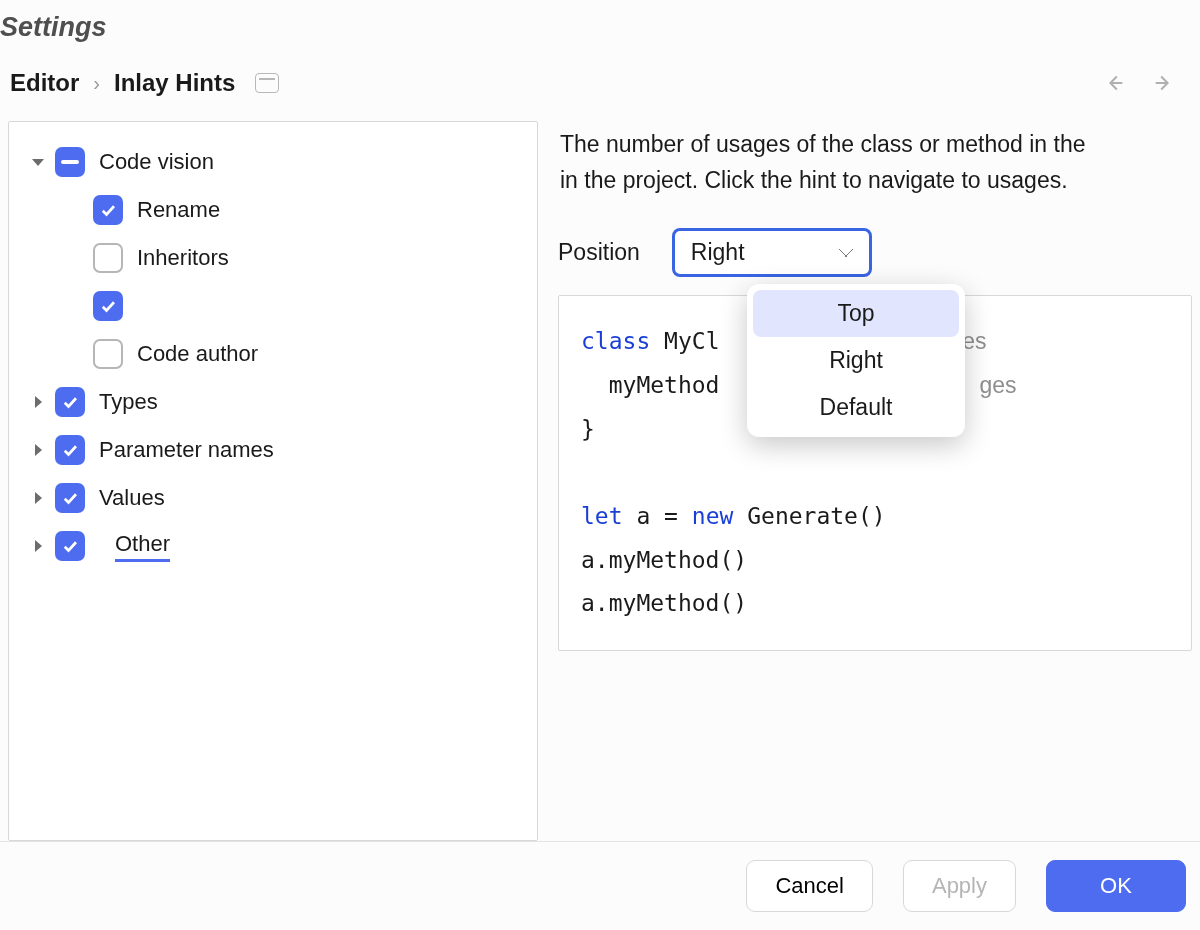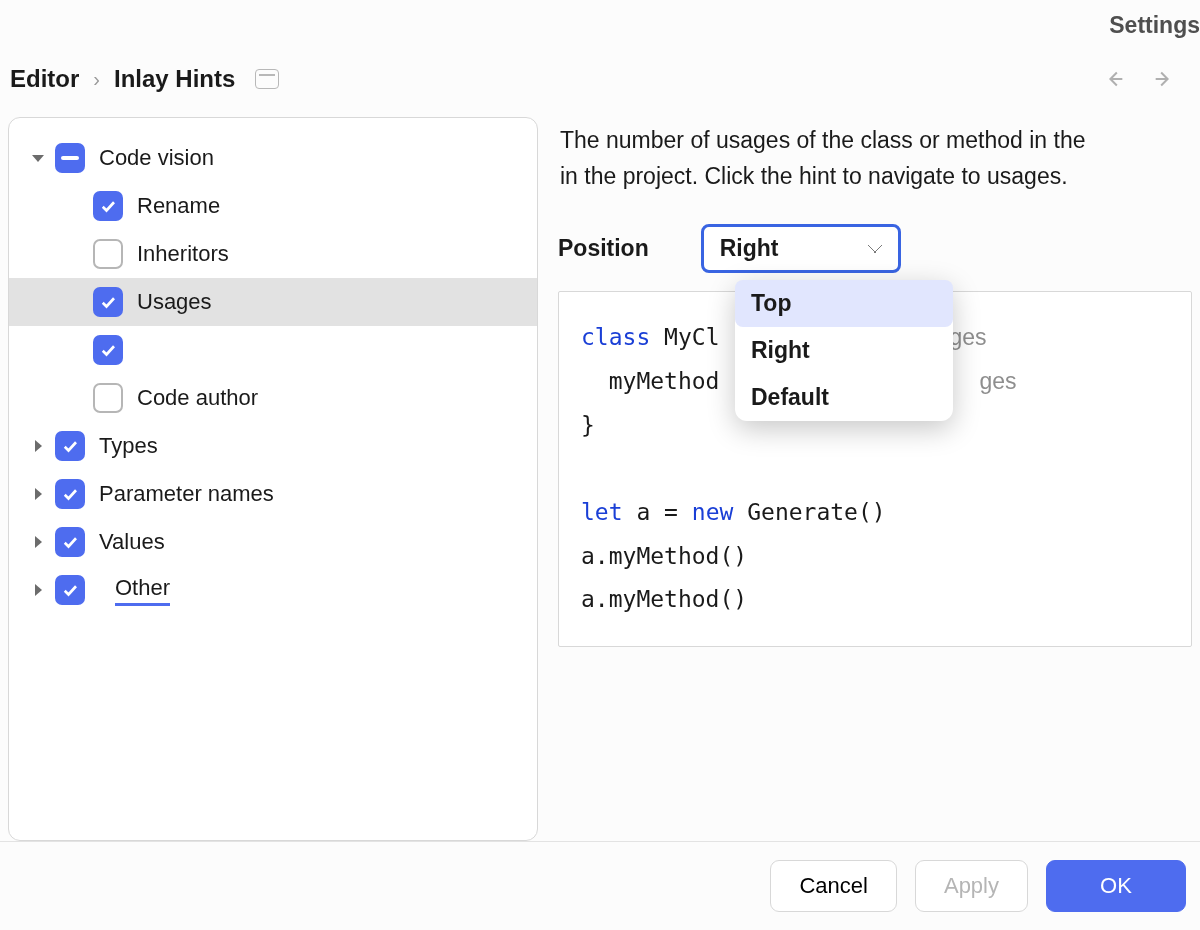--- a/index.html
+++ b/index.html
@@ -25,25 +25,26 @@
   }
   .frame {
     width: 1200px;
     height: 930px;
     display: flex;
     flex-direction: column;
   }
 
   
   .title-row {
-    text-align: right;
+    text-align: left;
     font-weight: 700;
-    font-size: 23px;
+    font-size: 27px;
     color: #4f4f4f;
     padding: 12px 0 8px;
+    font-style: italic;
   }
 
   
   .header-row {
     display: flex;
     align-items: center;
     padding: 18px 14px 24px 10px;
     justify-content: flex-end;
   }
   .breadcrumb {
@@ -86,21 +87,21 @@
   
   .main {
     display: flex;
     flex: 1;
     padding: 0 8px 0 8px;
     overflow: hidden;
   }
   .tree-panel {
     width: 530px;
     border: 1px solid var(--border);
-    border-radius: 12px;
+    border-radius: 2px;
     background: #fff;
     padding-top: 16px;
     padding-bottom: 24px;
     overflow: hidden;
   }
   .detail-panel {
     flex: 1;
     padding-left: 20px;
     overflow: hidden;
     position: relative;
@@ -171,24 +172,23 @@
 
   
   .desc {
     font-size: 23px;
     line-height: 1.55;
     margin: 6px 0 30px 2px;
     overflow: hidden;
     white-space: nowrap;
   }
   .pos-row {
-    display: flex; align-items: center; gap: 52px;
+    display: flex; align-items: center; gap: 32px;
     margin-bottom: 18px;
     position: relative;
-    font-weight: bold;
   }
   .pos-label { font-size: 23px; }
   .select-box {
     border: 3px solid var(--dropdown-border);
     border-radius: 8px;
     padding: 8px 48px 8px 16px;
     font-size: 23px;
     background: #fff;
     position: relative;
     min-width: 200px;
@@ -201,27 +201,29 @@
     margin-top: -4px;
     background: linear-gradient(45deg, transparent 45%, #7a7a7a 45%, #7a7a7a 55%, transparent 55%),
                 linear-gradient(-45deg, transparent 45%, #7a7a7a 45%, #7a7a7a 55%, transparent 55%);
     background-size: 8px 8px;
     background-position: left center, right center;
     background-repeat: no-repeat;
   }
 
   .dropdown-pop {
     position: absolute;
-    left: 177px;
+    left: 189px;
     top: 56px;
     min-width: 218px;
     background: #fff;
     border-radius: 12px;
     box-shadow: 0 8px 28px rgba(0,0,0,0.22);
+    padding: 6px;
     z-index: 5;
+    text-align: center;
   }
   .dd-item {
     padding: 10px 16px;
     font-size: 23px;
     border-radius: 8px;
   }
   .dd-item.active { background: var(--accent-light); }
 
   
   .code-box {
@@ -242,21 +244,21 @@
     padding-left: 30px;
     font-family: -apple-system, BlinkMacSystemFont, sans-serif;
   }
 
   
   .footer {
     border-top: 1px solid #e3e3e3;
     padding: 18px 14px;
     display: flex;
     justify-content: flex-end;
-    gap: 18px;
+    gap: 30px;
   }
   .btn {
     font-size: 22px;
     padding: 12px 28px;
     border-radius: 9px;
     border: 1px solid var(--border);
     background: #fff;
     cursor: pointer;
   }
   .btn.muted { color: #b5b5b5; }
@@ -311,29 +313,20 @@
               <path d="M5 13l5 5L20 7"></path>
             </svg>
           </span>
         <span>Rename</span>
       </div>
       <div class="tree-row indent-1 indent1">
         <span class="chev-cell"></span>
         <span class="checkbox cb-unchecked"></span>
         <span>Inheritors</span>
       </div>
-      <div class="tree-row indent-1 indent1 selected">
-        <span class="chev-cell"></span>
-        <span class="checkbox cb-checked">
-            <svg viewBox="0 0 24 24" width="18" height="18">
-              <path d="M5 13l5 5L20 7"></path>
-            </svg>
-          </span>
-        <span>Usages</span>
-      </div>
       <div class="tree-row indent-1 indent1">
         <span class="chev-cell"></span>
         <span class="checkbox cb-checked">
             <svg viewBox="0 0 24 24" width="18" height="18">
               <path d="M5 13l5 5L20 7"></path>
             </svg>
           </span>
       </div>
       <div class="tree-row indent-1 indent1">
         <span class="chev-cell"></span>

